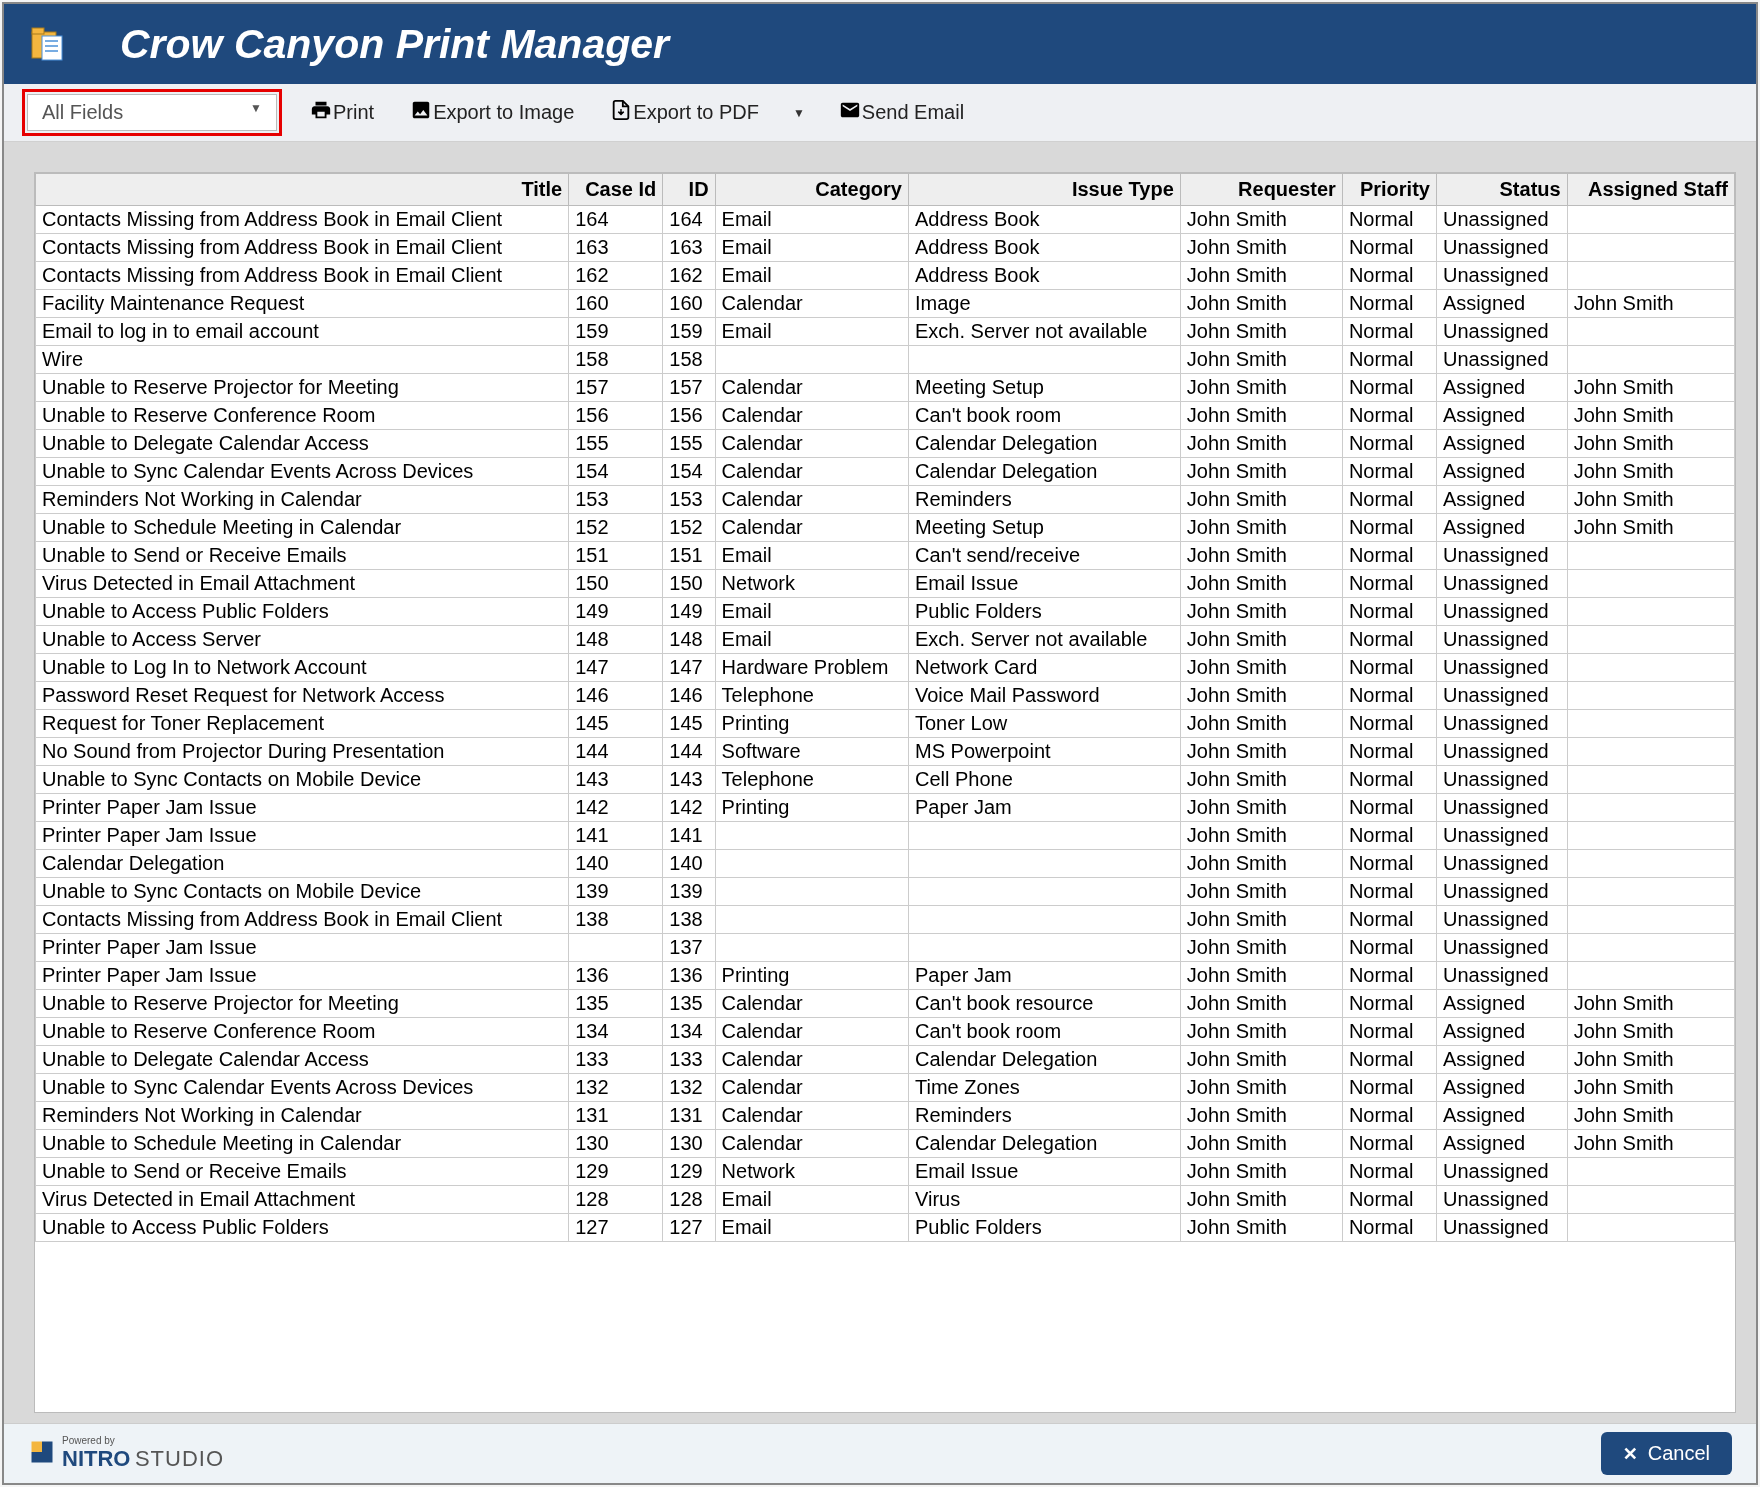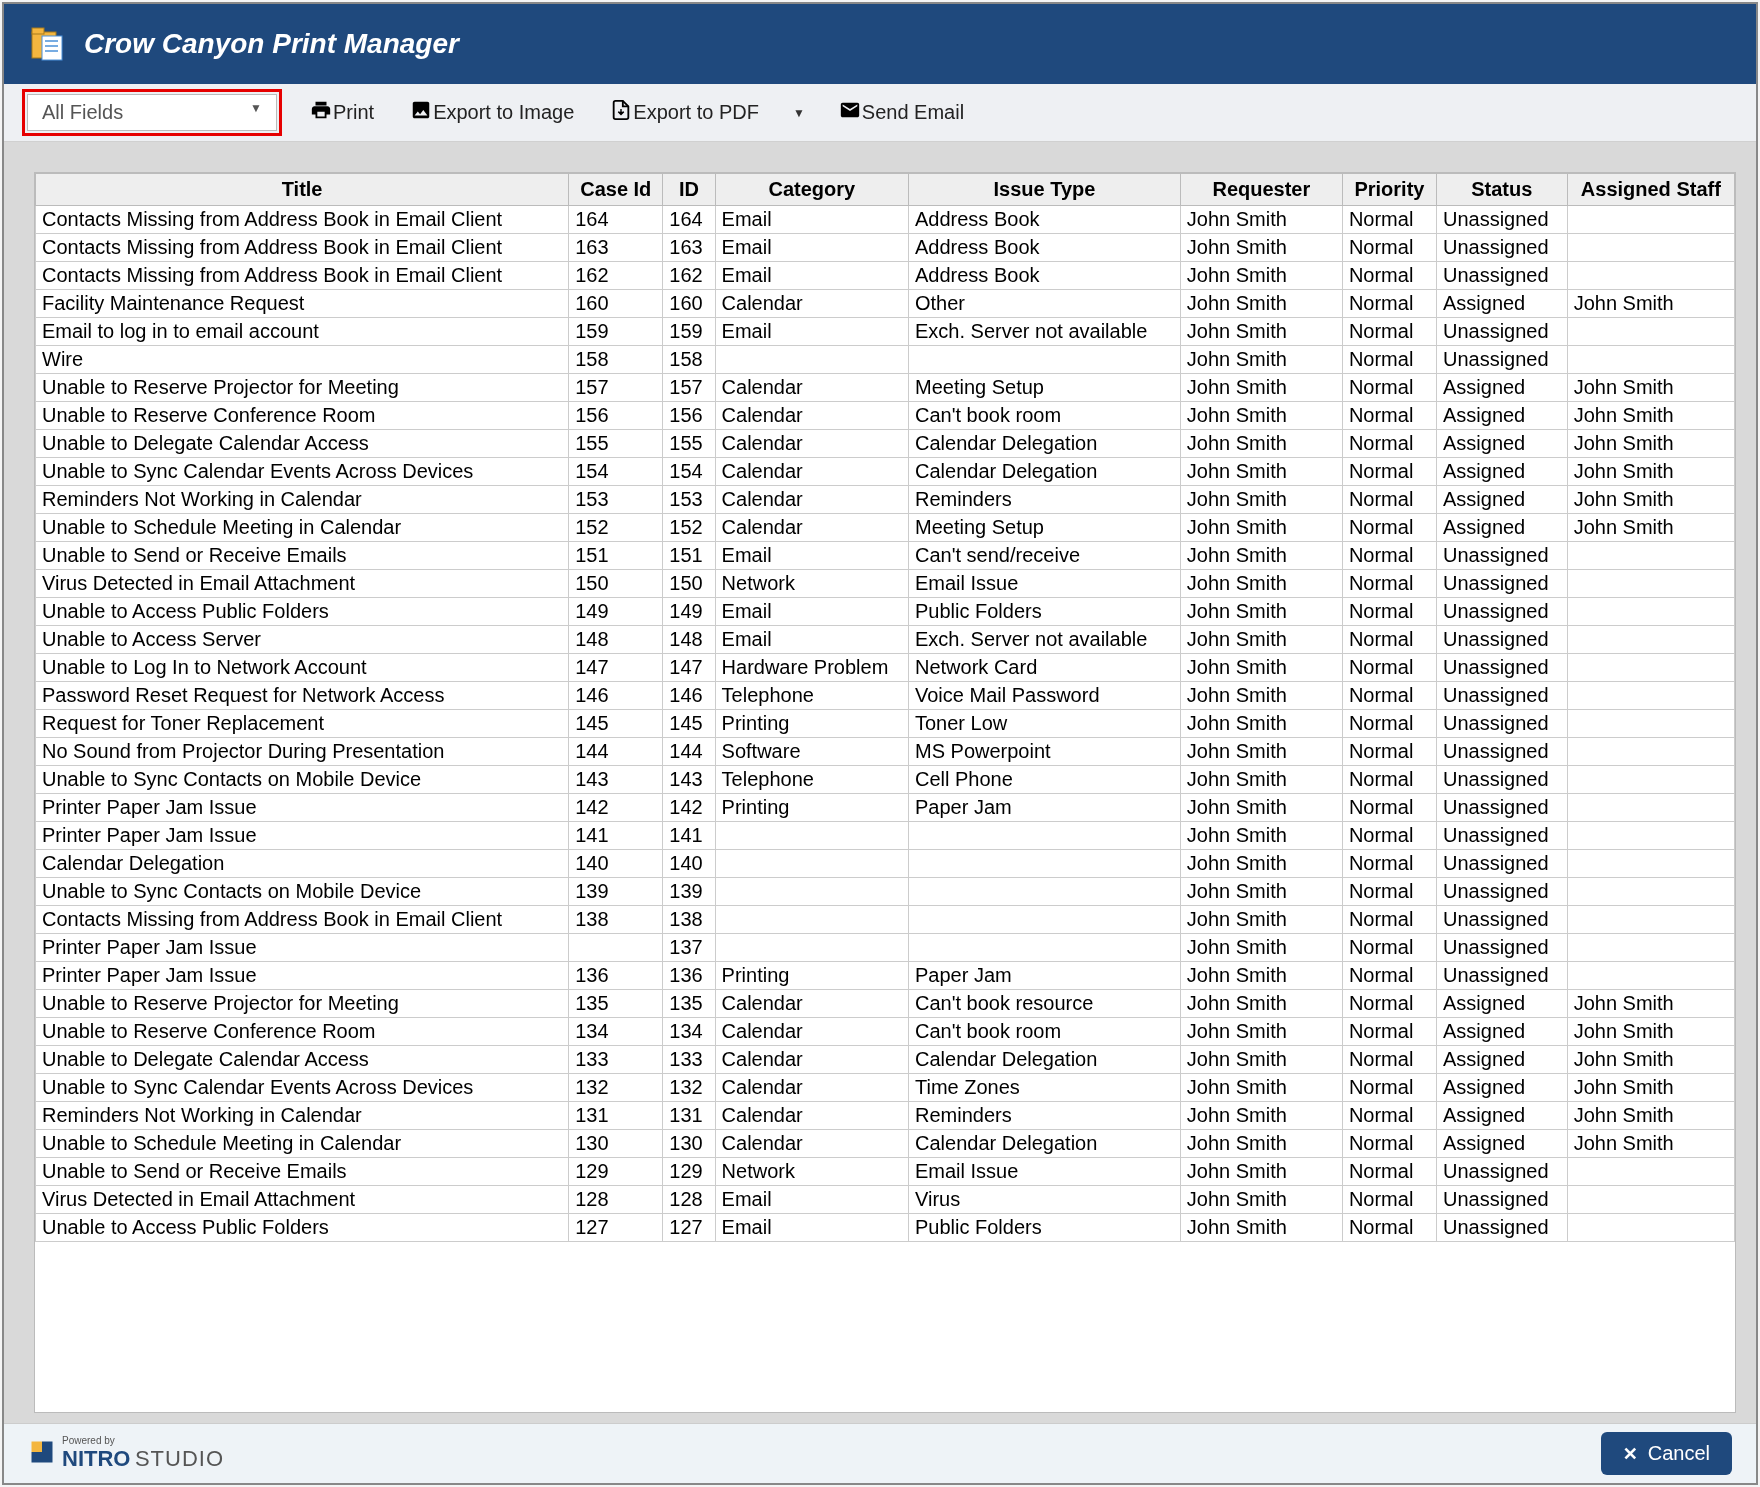--- a/index.html
+++ b/index.html
@@ -24,23 +24,24 @@
     background: #1f497d;
     color: #fff;
     display: flex;
     align-items: center;
     padding: 12px 24px;
     gap: 16px;
     height: 80px;
   }
   .title-bar svg { flex-shrink: 0; }
   .title-text {
-    font-size: 28px;
+    font-size: 41px;
     font-weight: bold;
     font-style: italic;
+    margin-left: 36px;
   }
   .toolbar {
     background: #eef0f3;
     border-bottom: 1px solid #d0d0d0;
     display: flex;
     align-items: center;
     padding: 10px 18px;
     gap: 20px;
     height: 58px;
   }
@@ -89,21 +90,21 @@
     border: 1px solid #bbb;
   }
   .data-table {
     width: 100%;
     border-collapse: collapse;
     font-size: 20px;
   }
   .data-table th {
     background: #eee;
     border: 1px solid #bbb;
-    text-align: center;
+    text-align: right;
     padding: 4px 6px;
     font-weight: bold;
     position: sticky;
     top: 0;
   }
   .data-table td {
     border: 1px solid #ccc;
     padding: 2px 6px;
     white-space: nowrap;
     overflow: hidden;
@@ -286,21 +287,21 @@
               <td>John Smith</td>
               <td>Normal</td>
               <td>Unassigned</td>
               <td></td>
             </tr>
             <tr>
               <td>Facility Maintenance Request</td>
               <td>160</td>
               <td>160</td>
               <td>Calendar</td>
-              <td>Other</td>
+              <td>Image</td>
               <td>John Smith</td>
               <td>Normal</td>
               <td>Assigned</td>
               <td>John Smith</td>
             </tr>
             <tr>
               <td>Email to log in to email account</td>
               <td>159</td>
               <td>159</td>
               <td>Email</td>

